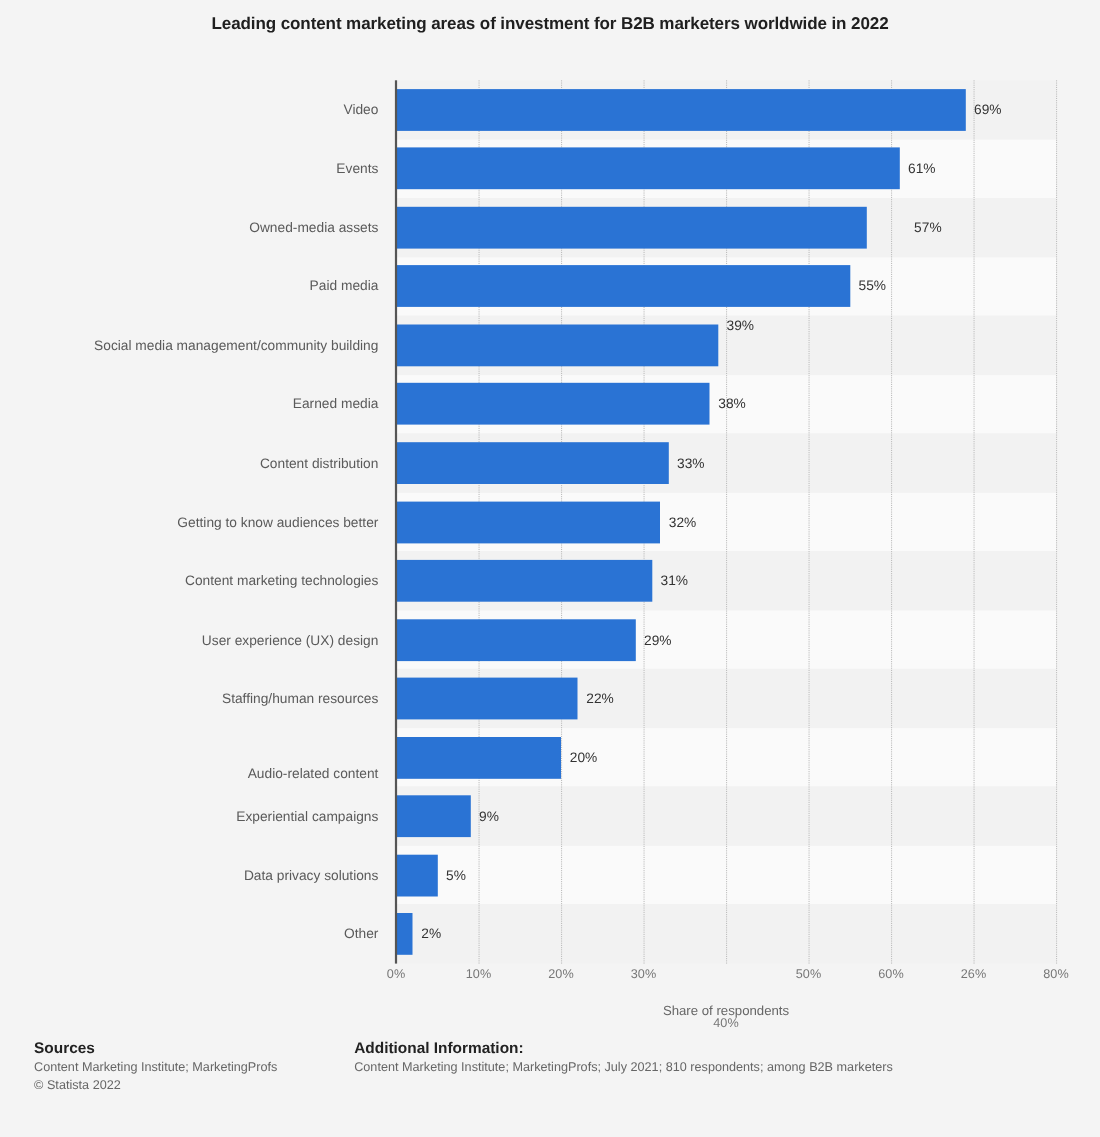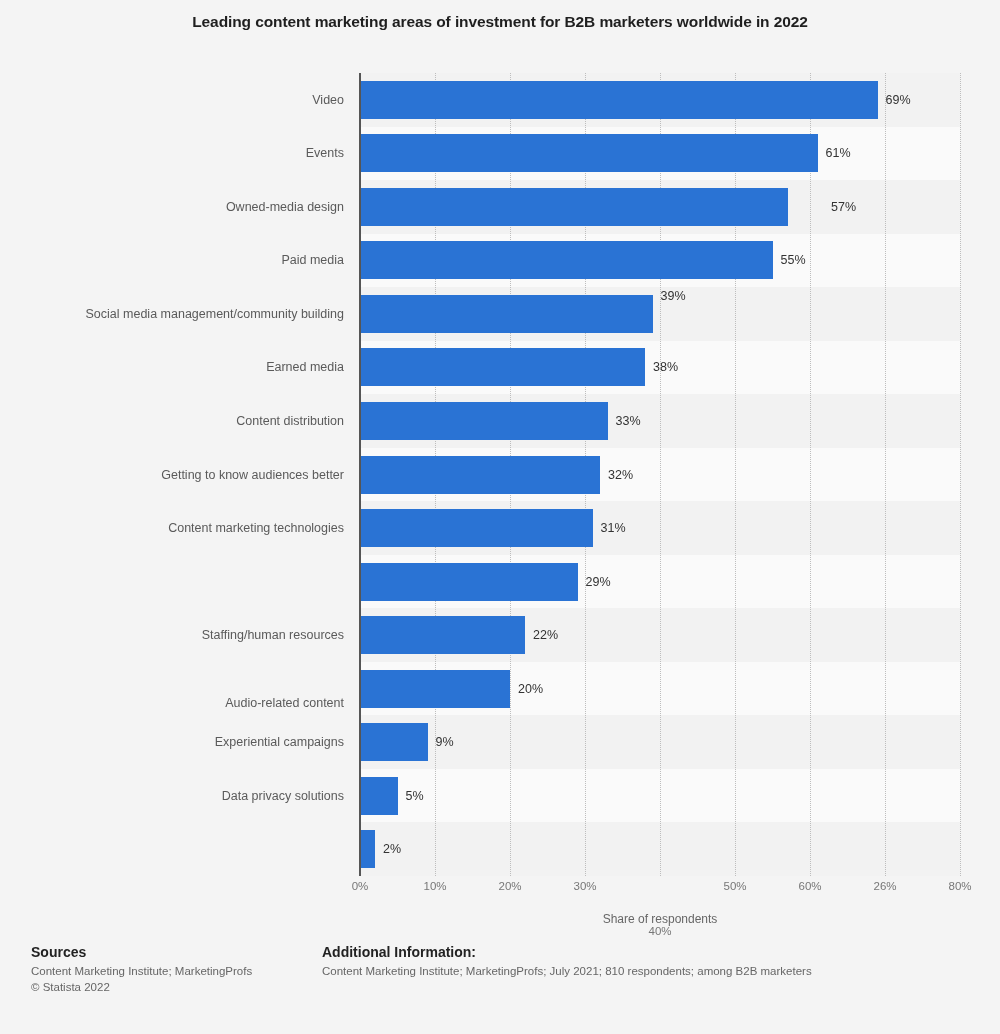--- a/index.html
+++ b/index.html
@@ -221,31 +221,33 @@
       <div class="val-label" style="left: 45.5px; top: 715.7px;">5%</div>
       <div class="bar" style="left: 0px; top: 757.233px; width: 15px; background: rgb(42, 115, 212);"></div>
       <div class="val-label" style="left: 23px; top: 769.233px;">2%</div>
     </div>
 
   <div class="y-axis"></div>
 
   <div class="cat-labels" id="cat-labels">
       <div class="cat-label" style="top: 19.7667px;">Video</div>
       <div class="cat-label" style="top: 73.3px;">Events</div>
-      <div class="cat-label" style="top: 126.833px;">Owned-media design</div>
+      <div class="cat-label" style="top: 126.833px;">Owned-media assets</div>
       <div class="cat-label" style="top: 180.367px;">Paid media</div>
       <div class="cat-label" style="top: 233.9px;">Social media management/community building</div>
       <div class="cat-label" style="top: 287.433px;">Earned media</div>
       <div class="cat-label" style="top: 340.967px;">Content distribution</div>
       <div class="cat-label" style="top: 394.5px;">Getting to know audiences better</div>
       <div class="cat-label" style="top: 448.033px;">Content marketing technologies</div>
+      <div class="cat-label" style="top: 501.567px;">User experience (UX) design</div>
       <div class="cat-label" style="top: 555.1px;">Staffing/human resources</div>
       <div class="cat-label" style="top: 623px;">Audio-related content</div>
       <div class="cat-label" style="top: 662.167px;">Experiential campaigns</div>
       <div class="cat-label" style="top: 715.7px;">Data privacy solutions</div>
+      <div class="cat-label" style="top: 769.233px;">Other</div>
     </div>
 
   <div class="x-ticks" id="x-ticks">
       <div class="x-tick" style="left: 0px;">0%</div>
       <div class="x-tick" style="left: 75px;">10%</div>
       <div class="x-tick" style="left: 150px;">20%</div>
       <div class="x-tick" style="left: 225px;">30%</div>
       <div class="x-tick" style="left: 300px; margin-top: 45px;">40%</div>
       <div class="x-tick" style="left: 375px;">50%</div>
       <div class="x-tick" style="left: 450px;">60%</div>

